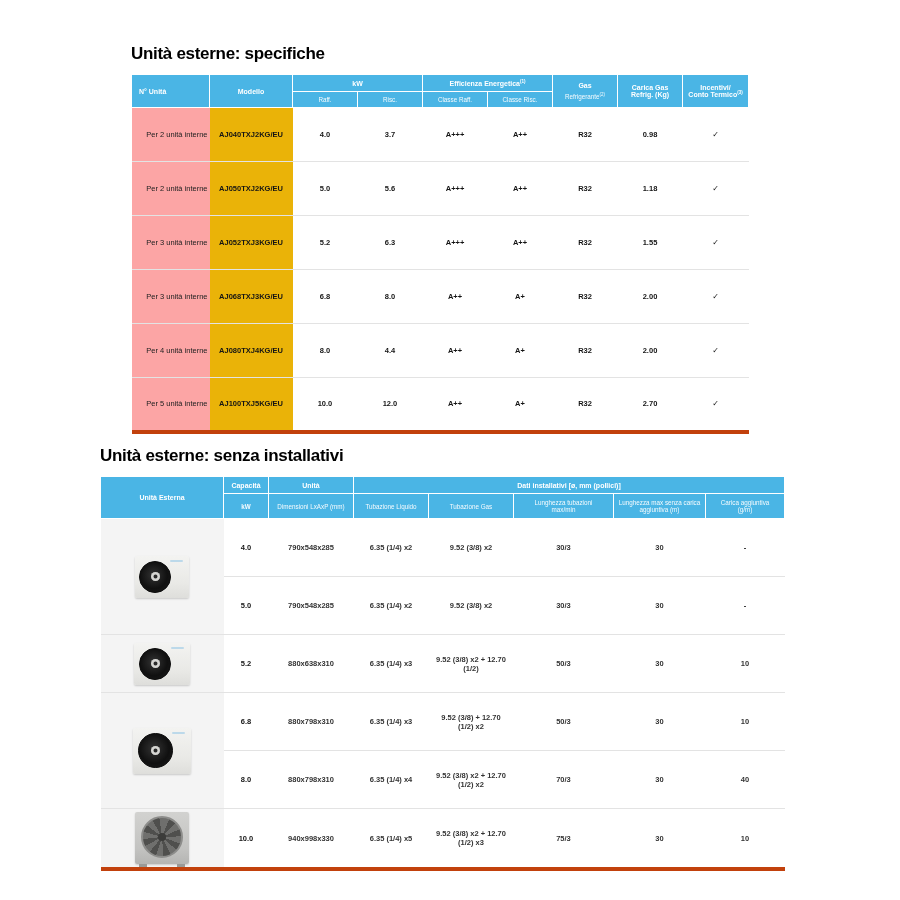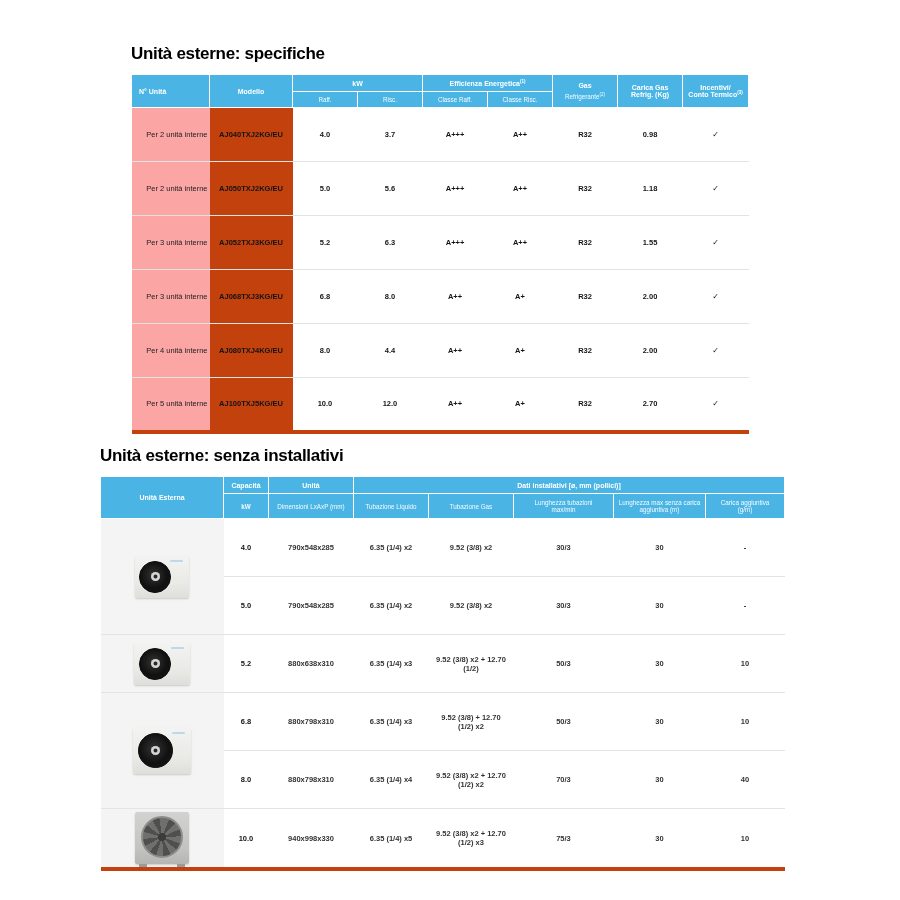--- a/index.html
+++ b/index.html
@@ -40,21 +40,21 @@
   }
   tbody tr:first-child td { border-top:none; }
   tbody tr:last-child td { border-bottom:4px solid #c2410c; }
   .t1 tbody tr { height:54px; }
   .t2 tbody tr { height:58px; }
   .t1 tbody td { font-weight:bold; color:#141414; }
   .t1 td.c-unita {
     background:#fca5a5; text-align:right; padding-left:7px;
     font-weight:normal; color:#222;
   }
-  .t1 td.c-modello { background:#c2410c; }
+  .t1 td.c-modello { background:#eab308; }
   .t1 td.check { font-weight:normal; font-size:8px; }
   .t2 tbody td { color:#333; font-weight:bold; white-space:pre-line; }
   .t2 td.c-cap { font-weight:bold; color:#141414; }
   .t2 td.c-image { background:#f4f4f4; }
   
   .unit { position:relative; margin:0 auto; border-radius:2px;
           box-shadow:0 1px 2px rgba(0,0,0,0.18); }
   .unit-a, .unit-b, .unit-c {
     background:linear-gradient(180deg,#f3f3f1 0%, #e9e9e6 65%, #dededb 100%);
   }

